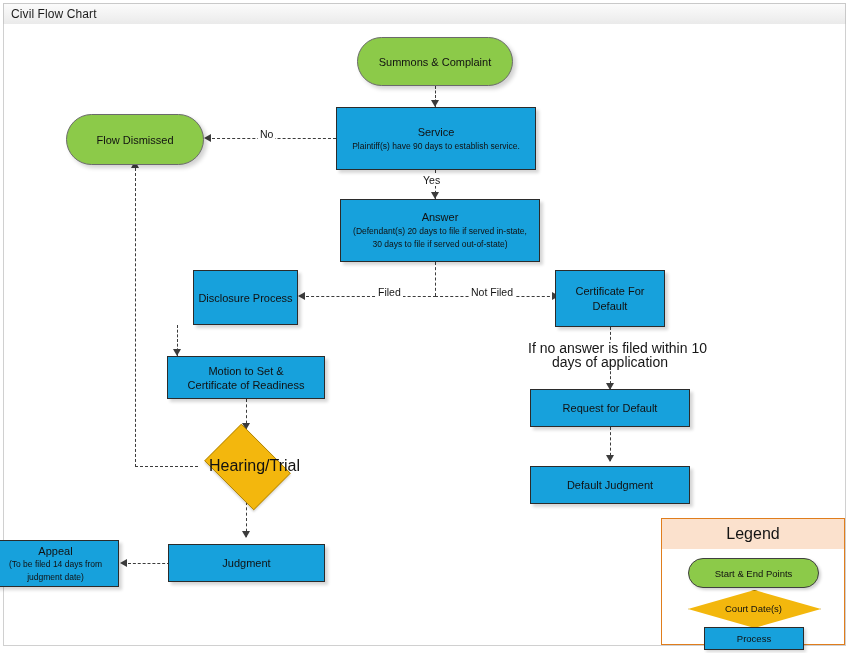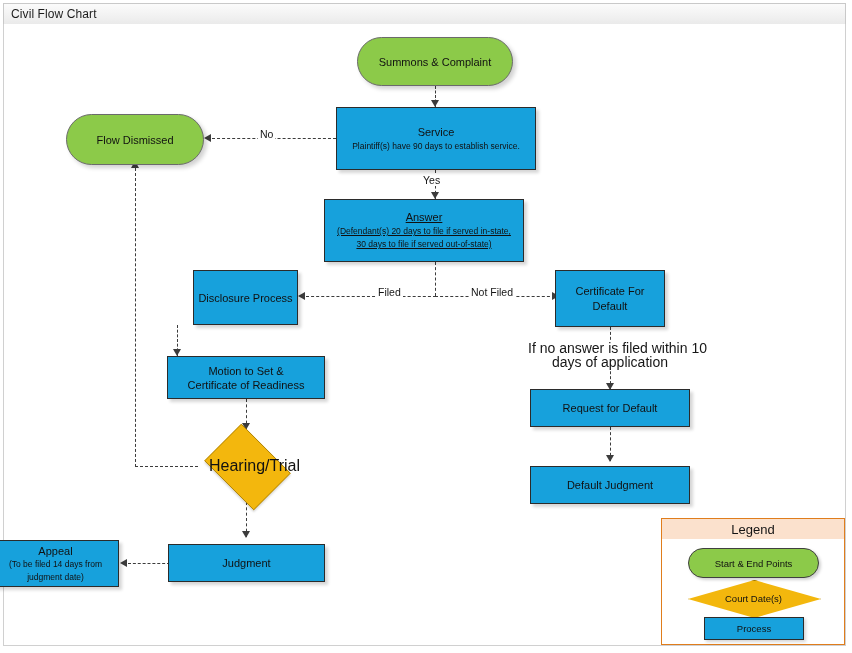--- a/index.html
+++ b/index.html
@@ -178,26 +178,26 @@
     left: 661px;
     top: 518px;
     width: 184px;
     height: 127px;
     border: 1px solid #e07d1c;
     background: #ffffff;
     box-sizing: border-box;
     z-index: 6;
   }
   .legend-head {
-    height: 20px;
+    height: 30px;
     background: #fbe1cd;
     display: flex;
     align-items: center;
     justify-content: center;
-    font-size: 13px;
+    font-size: 16px;
     color: #141414;
   }
   .legend-body {
     position: relative;
     height: 105px;
   }
   .legend .lg-term {
     position: absolute;
     left: 26px; top: 9px;
     width: 131px; height: 30px;
@@ -302,21 +302,21 @@
 
   <div class="node term" style="left:66px; top:114px; width:138px; height:51px;">
     <div class="ttl">Flow Dismissed</div>
   </div>
 
   <div class="node proc" style="left:336px; top:107px; width:200px; height:63px;">
     <div class="ttl2">Service</div>
     <div class="sub">Plaintiff(s) have 90 days to establish service.</div>
   </div>
 
-  <div class="node proc" style="left:324px; top:199px; width:200px; height:63px;text-decoration:underline;">
+  <div class="node proc" style="left:340px; top:199px; width:200px; height:63px;">
     <div class="ttl2">Answer</div>
     <div class="sub">(Defendant(s) 20 days to file if served in-state,</div>
     <div class="sub">30 days to file if served out-of-state)</div>
   </div>
 
   <div class="node proc" style="left:193px; top:270px; width:105px; height:55px;">
     <div class="ttl">Disclosure Process</div>
   </div>
 
   <div class="node proc" style="left:555px; top:270px; width:110px; height:57px;">

